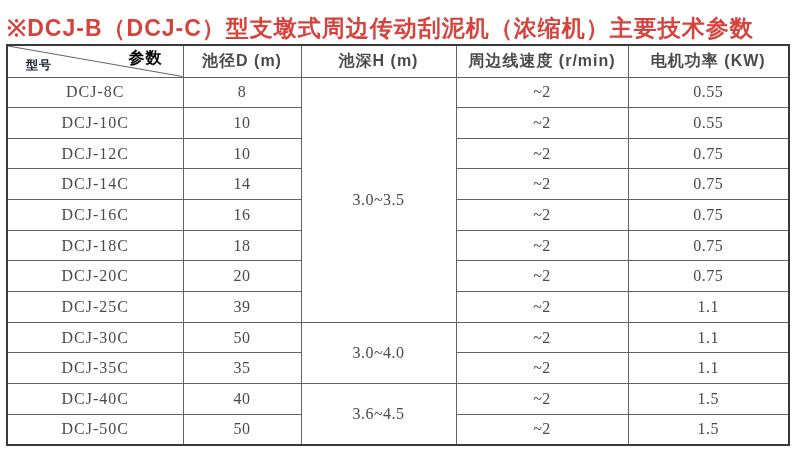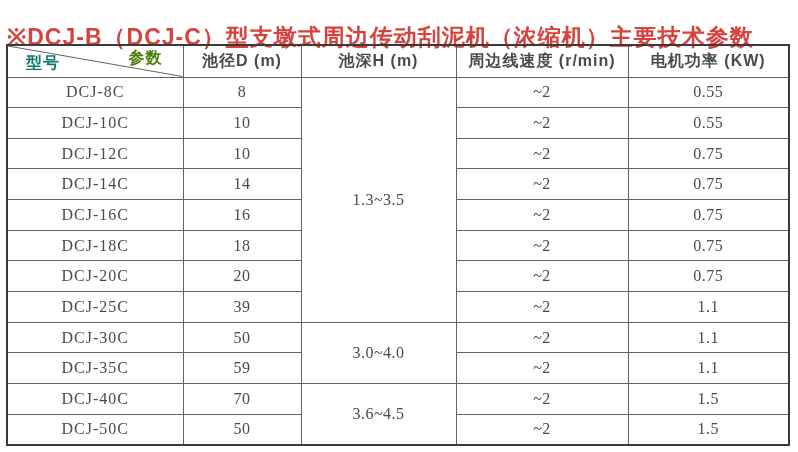--- a/index.html
+++ b/index.html
@@ -6,21 +6,21 @@
   html, body {
     width: 798px; height: 452px;
     background: #ffffff;
     font-family: "Liberation Sans", sans-serif;
     overflow: hidden;
   }
   .page { position: relative; width: 798px; height: 452px; }
 
   .title {
     position: absolute;
-    top: 20px; left: 7px;
+    top: 11px; left: 7px;
     font-size: 23px;
     font-weight: bold;
     color: #d8423d;
     letter-spacing: 1px;
     white-space: nowrap;
   }
 
   table.spec {
     position: absolute;
     top: 44px; left: 6px;
@@ -53,27 +53,27 @@
 
   th.corner-cell { position: relative; }
   th.corner-cell .diag {
     position: absolute; top: 0; left: 0;
     width: 100%; height: 100%;
     display: block;
   }
   .corner-param {
     position: absolute;
     top: 2px; right: 20px;
-    font-size: 16px; color: #4d7c0f;
+    font-size: 16px; color: #000000;
     letter-spacing: 1px;
   }
   .corner-model {
     position: absolute;
     bottom: 3px; left: 18px;
-    font-size: 16px; color: #0f766e;
+    font-size: 12px; color: #0f172a;
     letter-spacing: 1px;
   }
 </style>
 </head>
 <body>
 
 <div class="page">
 
   <div class="title">※DCJ-B（DCJ-C）型支墩式周边传动刮泥机（浓缩机）主要技术参数</div>
 
@@ -97,21 +97,21 @@
         <th class="col-header">池径D (m)</th>
         <th class="col-header">池深H (m)</th>
         <th class="col-header">周边线速度 (r/min)</th>
         <th class="col-header">电机功率 (KW)</th>
       </tr>
     </thead>
     <tbody>
       <tr>
         <td class="model-cell">DCJ-8C</td>
         <td class="num-cell">8</td>
-        <td class="depth-cell" rowspan="8">1.3~3.5</td>
+        <td class="depth-cell" rowspan="8">3.0~3.5</td>
         <td class="num-cell">~2</td>
         <td class="num-cell">0.55</td>
       </tr>
       <tr>
         <td class="model-cell">DCJ-10C</td>
         <td class="num-cell">10</td>
         <td class="num-cell">~2</td>
         <td class="num-cell">0.55</td>
       </tr>
       <tr>
@@ -152,27 +152,27 @@
       </tr>
       <tr>
         <td class="model-cell">DCJ-30C</td>
         <td class="num-cell">50</td>
         <td class="depth-cell" rowspan="2">3.0~4.0</td>
         <td class="num-cell">~2</td>
         <td class="num-cell">1.1</td>
       </tr>
       <tr>
         <td class="model-cell">DCJ-35C</td>
-        <td class="num-cell">59</td>
+        <td class="num-cell">35</td>
         <td class="num-cell">~2</td>
         <td class="num-cell">1.1</td>
       </tr>
       <tr>
         <td class="model-cell">DCJ-40C</td>
-        <td class="num-cell">70</td>
+        <td class="num-cell">40</td>
         <td class="depth-cell" rowspan="2">3.6~4.5</td>
         <td class="num-cell">~2</td>
         <td class="num-cell">1.5</td>
       </tr>
       <tr>
         <td class="model-cell">DCJ-50C</td>
         <td class="num-cell">50</td>
         <td class="num-cell">~2</td>
         <td class="num-cell">1.5</td>
       </tr>

